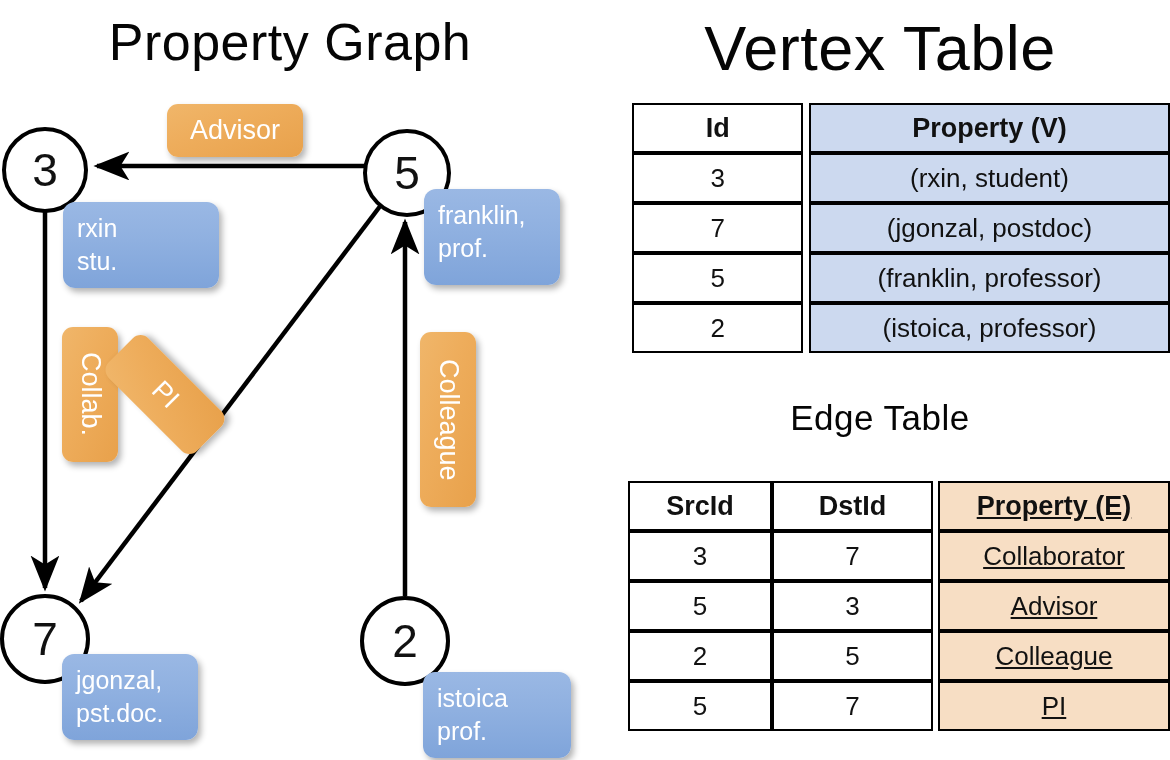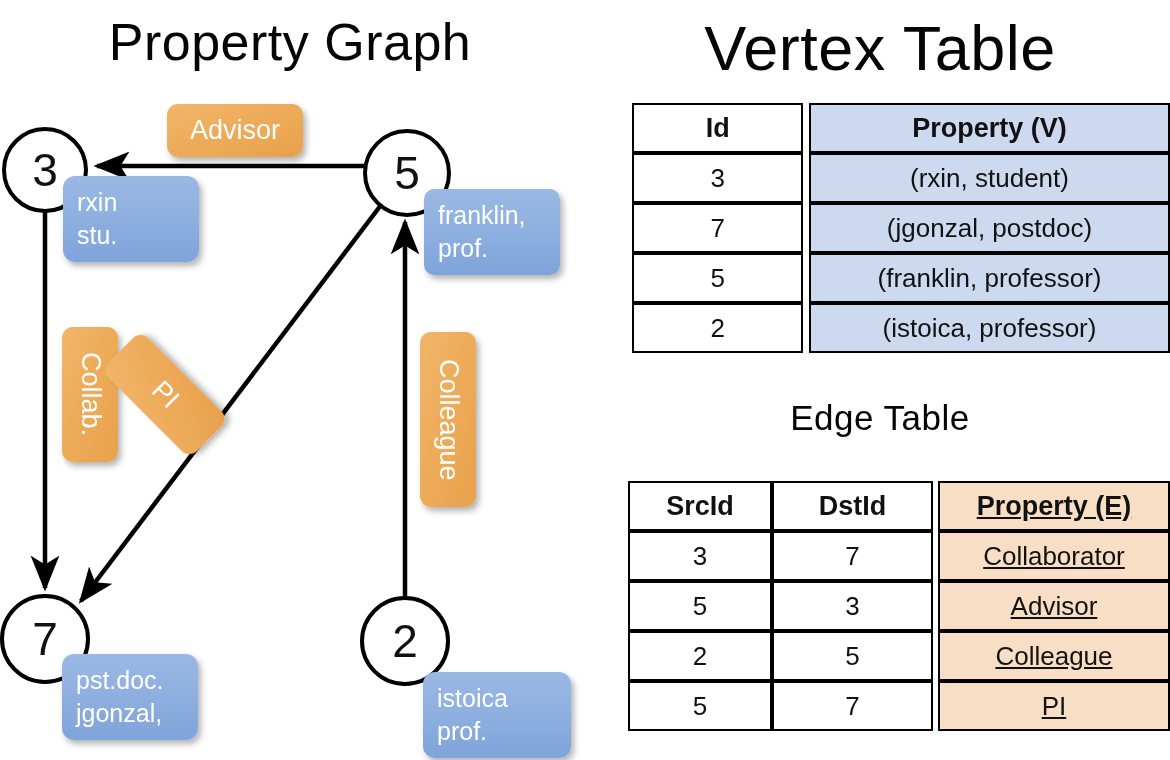--- a/index.html
+++ b/index.html
@@ -146,31 +146,31 @@
   <div class="node-circle" style="left:363px; top:129px; width:88px; height:88px;">
     <span>5</span>
   </div>
   <div class="node-circle" style="left:0px; top:594px; width:90px; height:90px;">
     <span>7</span>
   </div>
   <div class="node-circle" style="left:360px; top:596px; width:90px; height:90px;">
     <span>2</span>
   </div>
 
-  <div class="prop-box" style="left:63px; top:176px; width:136px; height:86px;">
+  <div class="prop-box" style="left:63px; top:202px; width:156px; height:86px;">
     <span>rxin</span>
     <span>stu.</span>
   </div>
-  <div class="prop-box" style="left:424px; top:189px; width:136px; height:86px;border-radius:10px;">
+  <div class="prop-box" style="left:424px; top:189px; width:136px; height:96px;">
     <span>franklin,</span>
     <span>prof.</span>
   </div>
   <div class="prop-box" style="left:62px; top:654px; width:136px; height:86px;">
+    <span>jgonzal,</span>
     <span>pst.doc.</span>
-    <span>jgonzal,</span>
   </div>
   <div class="prop-box" style="left:423px; top:672px; width:148px; height:86px;">
     <span>istoica</span>
     <span>prof.</span>
   </div>
 
   <div class="edge-label" style="left:167px; top:104px; width:136px; height:53px;">
     <span>Advisor</span>
   </div>
 

